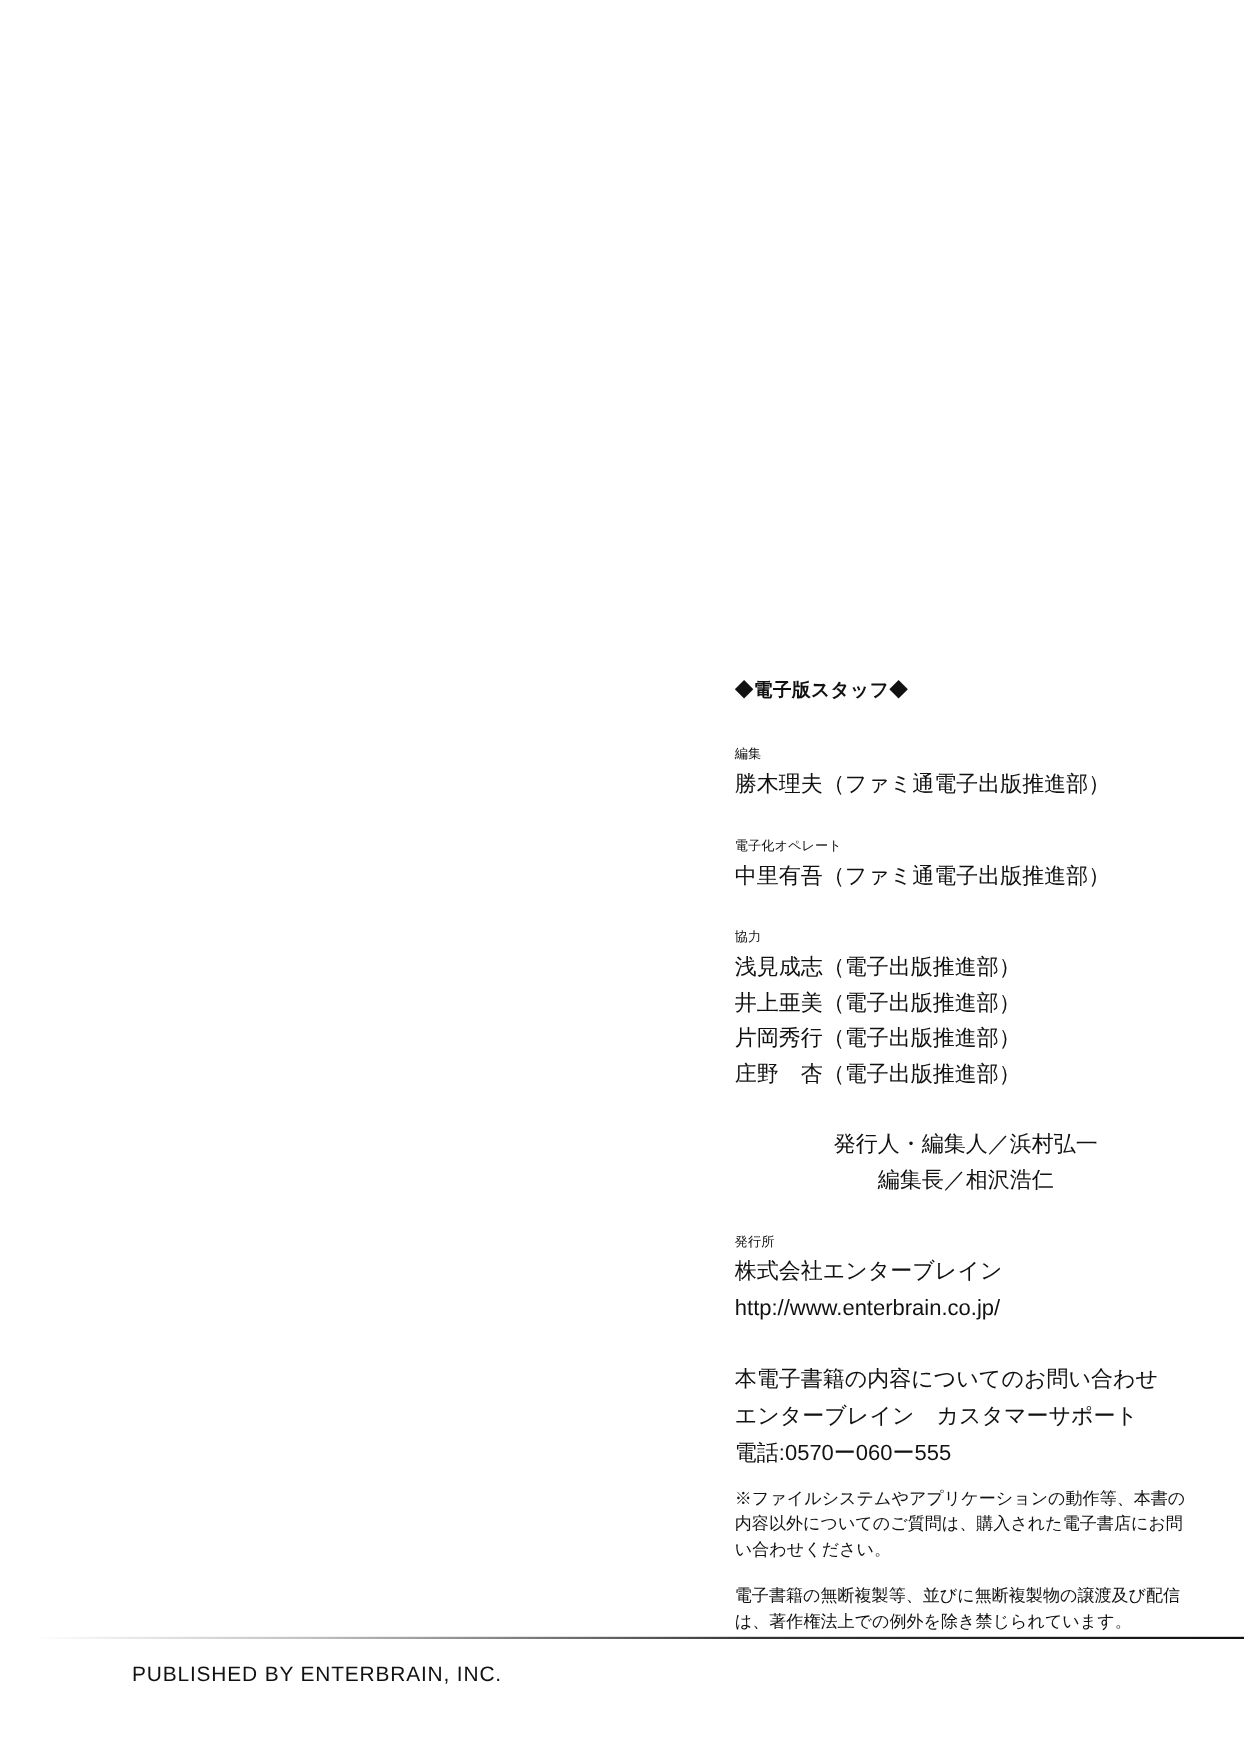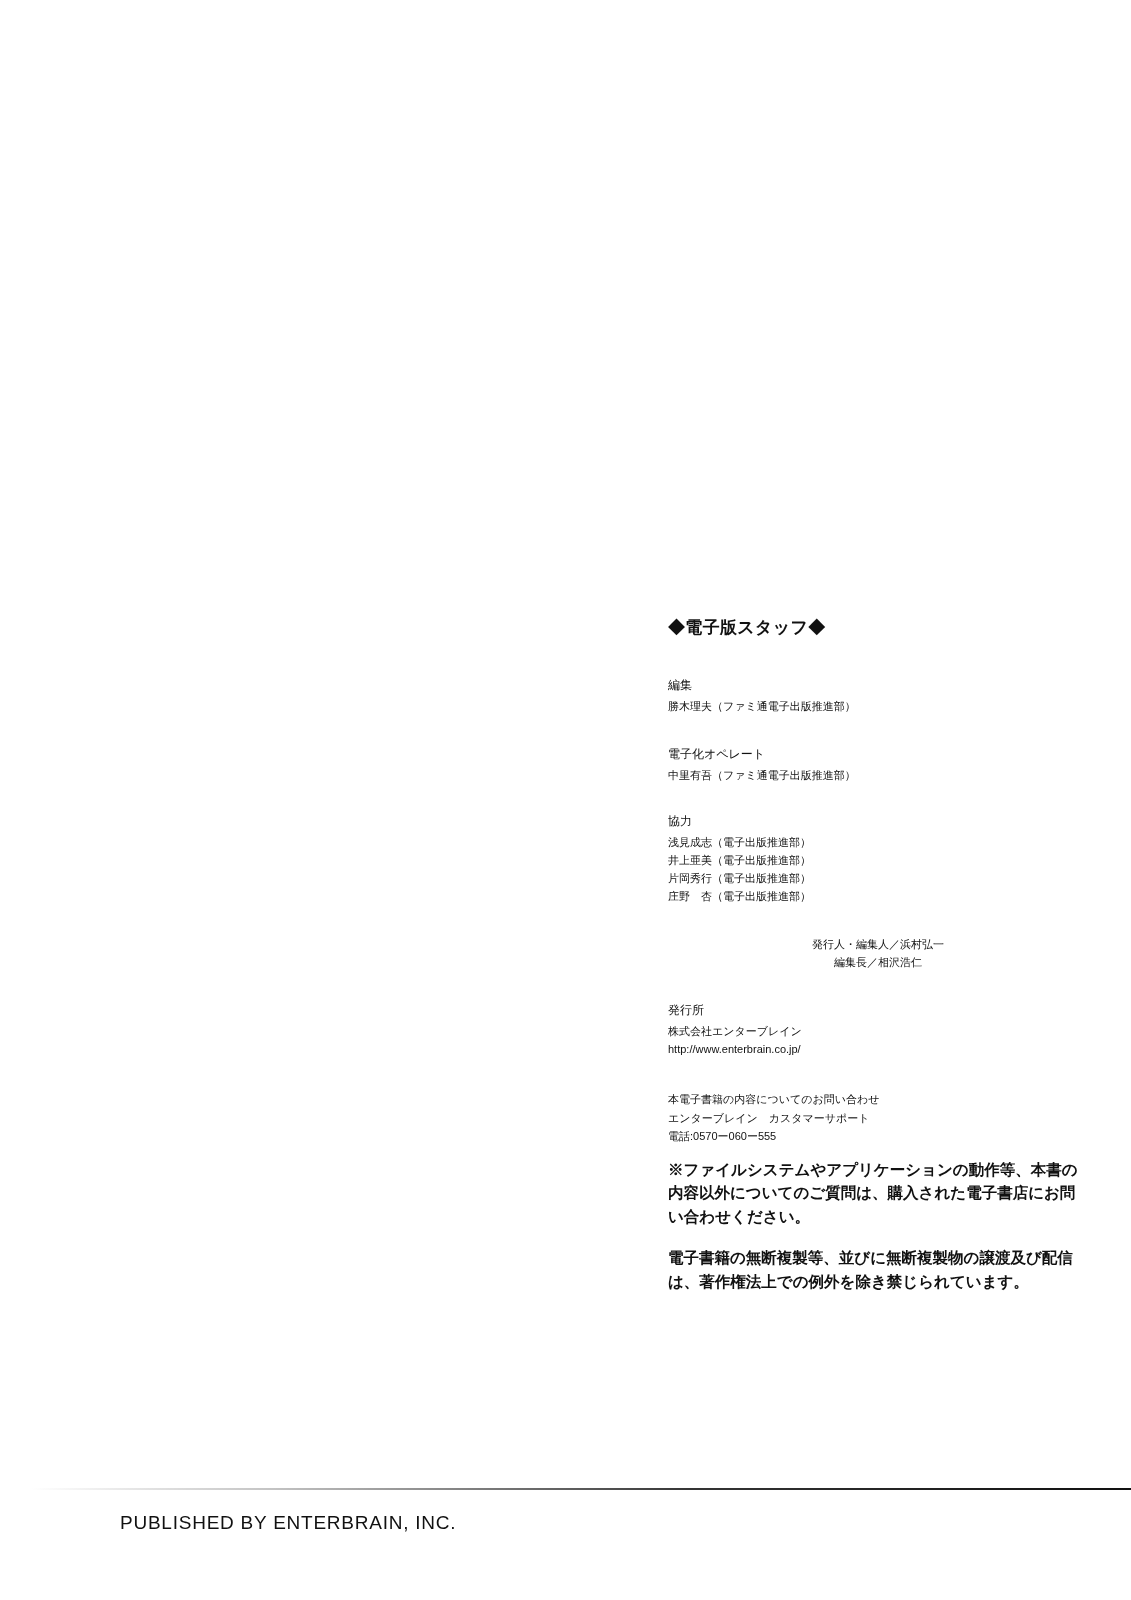--- a/index.html
+++ b/index.html
@@ -43,21 +43,21 @@
   .group {
     margin-bottom: 28px;
   }
   .group-title {
     font-size: 12px;
     line-height: 1.65;
     margin: 0 0 1px 0;
     font-weight: 400;
   }
   .group-line {
-    font-size: 11px;
+    font-size: 20px;
     line-height: 1.65;
     margin: 0;
     font-weight: 400;
     white-space: nowrap;
   }
 
   .group.tight .group-line {
     line-height: 1.64;
   }
 
@@ -68,21 +68,21 @@
   .block-publisher { margin-bottom: 32px; }
 
   .contact .group-line {
     line-height: 1.68;
   }
 
   .small-note {
     font-size: 15.5px;
     line-height: 1.52;
     margin: 12px 0 0 0;
-    font-weight: 700;
+    font-weight: 400;
   }
   .small-note.second {
     margin-top: 18px;
   }
 
   
   .bottom-rule {
     position: absolute;
     left: 30px;
     right: 0px;

